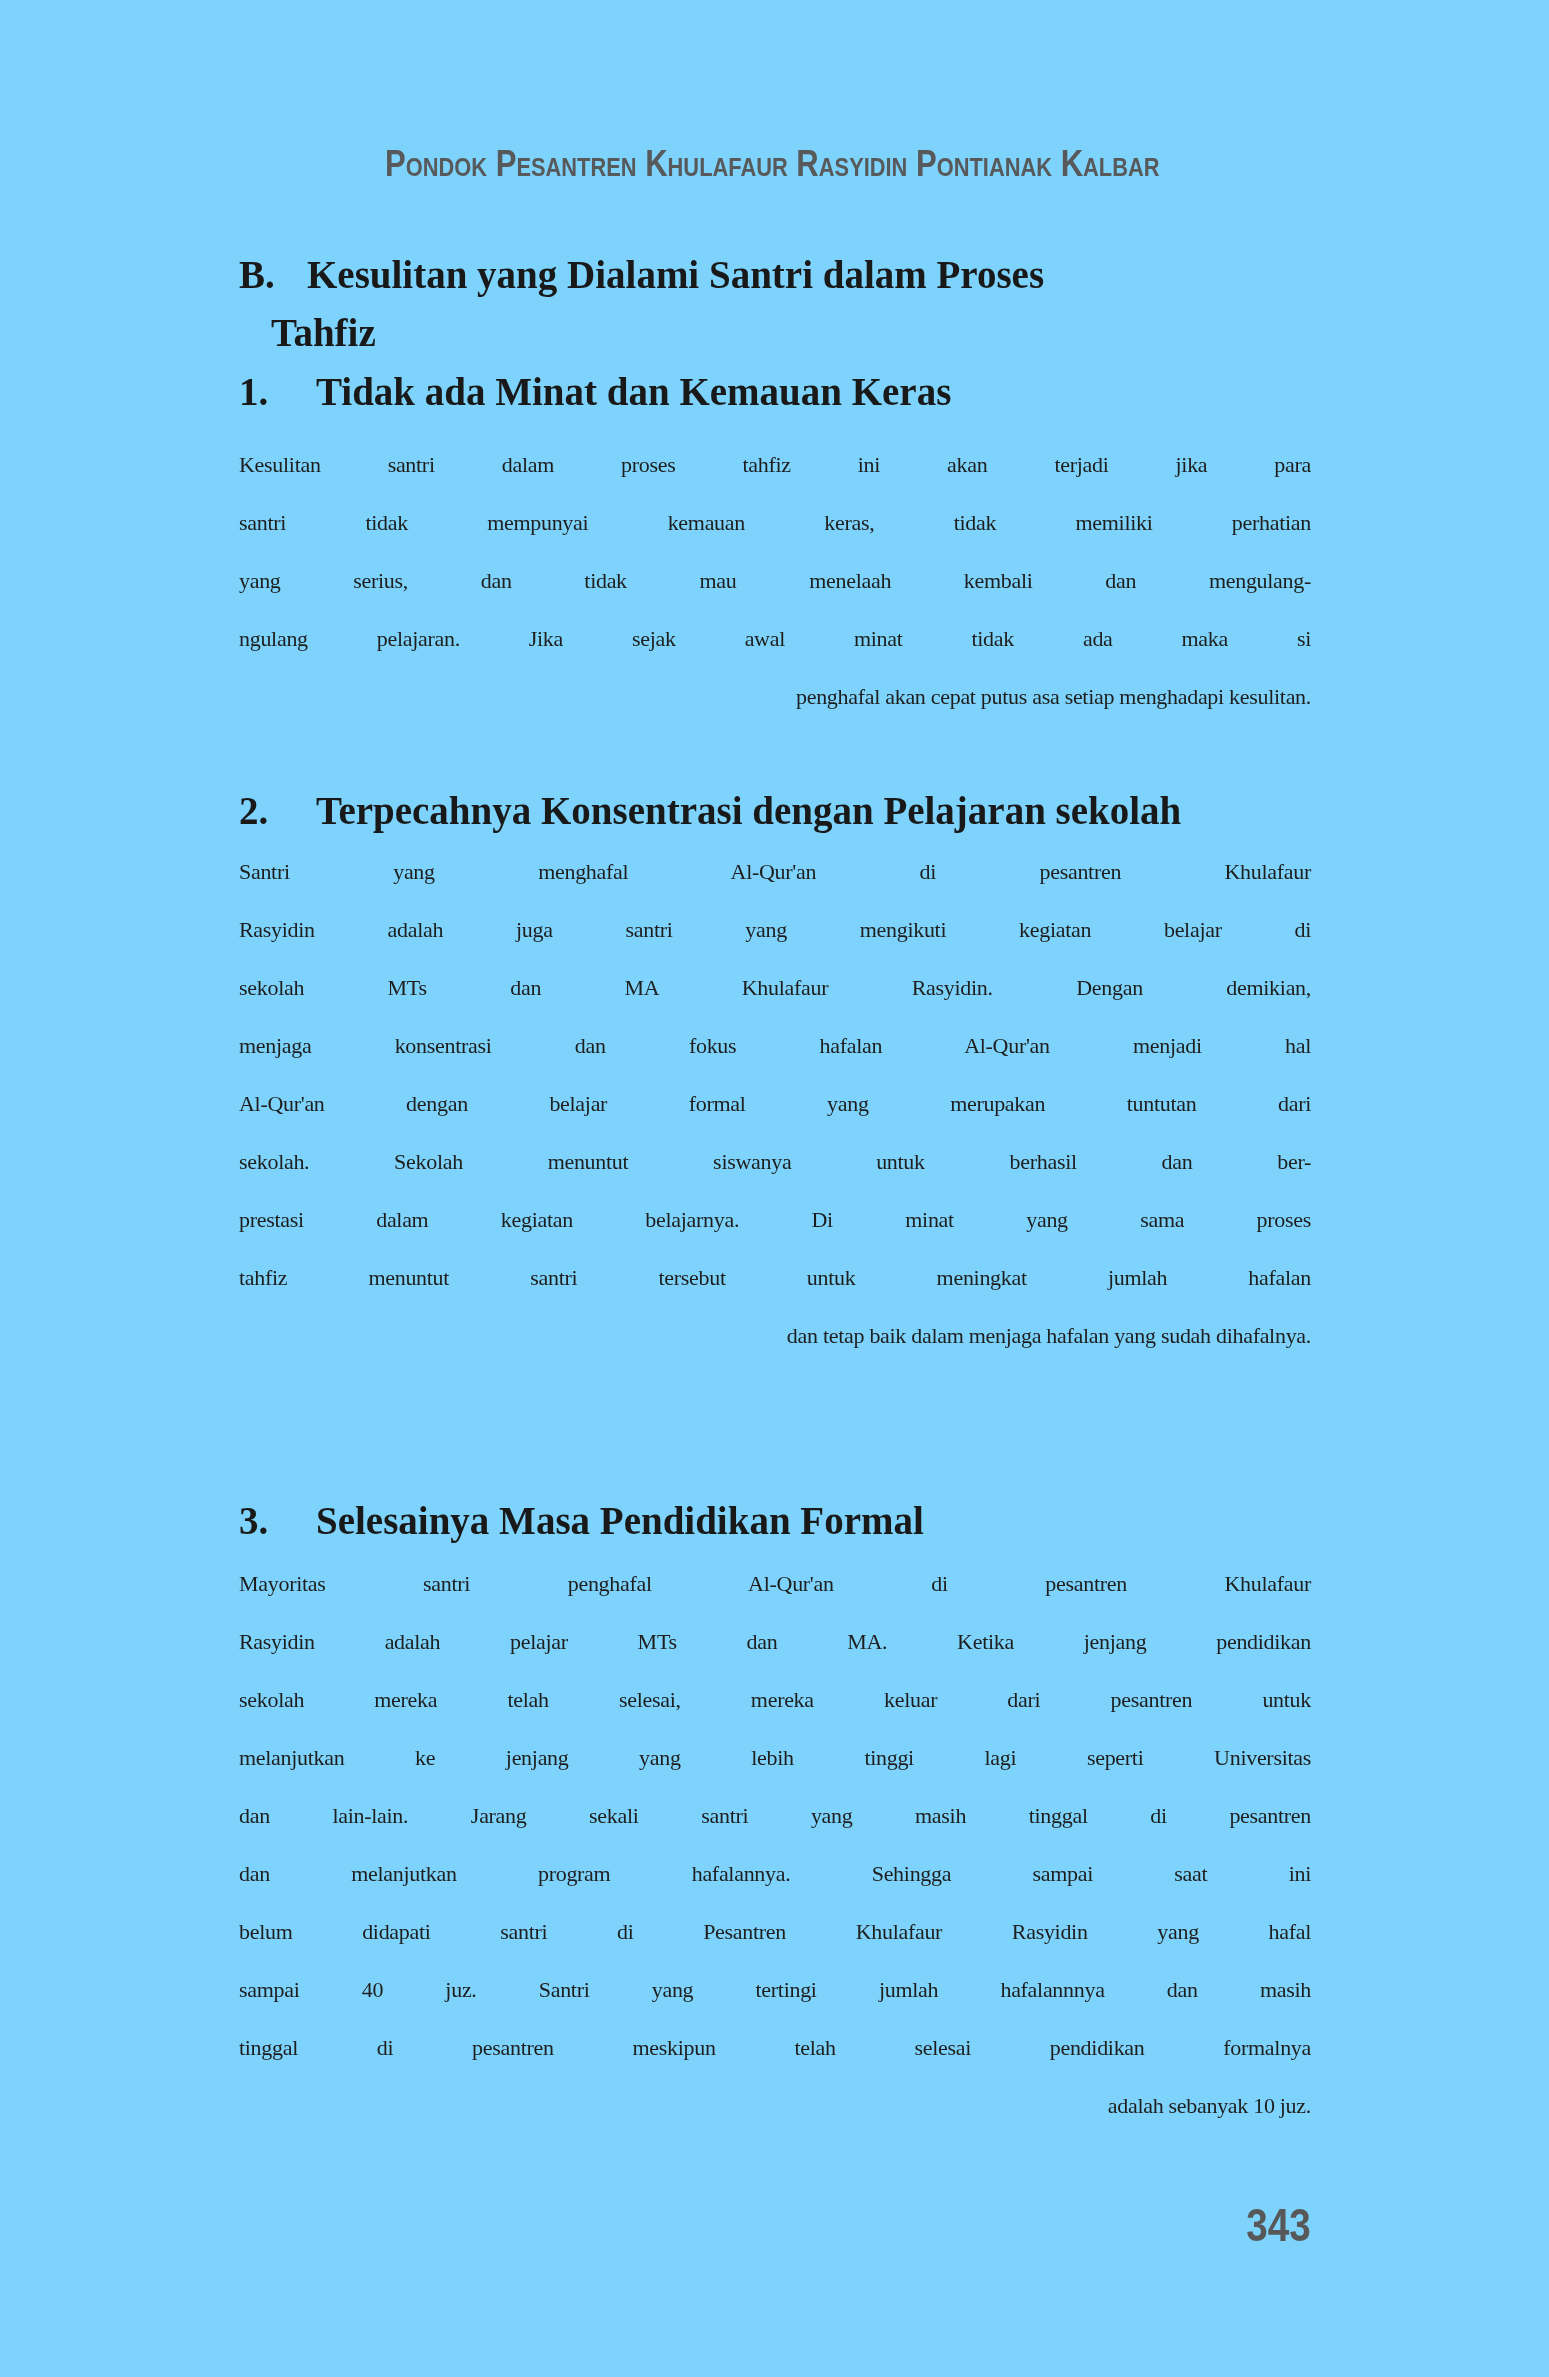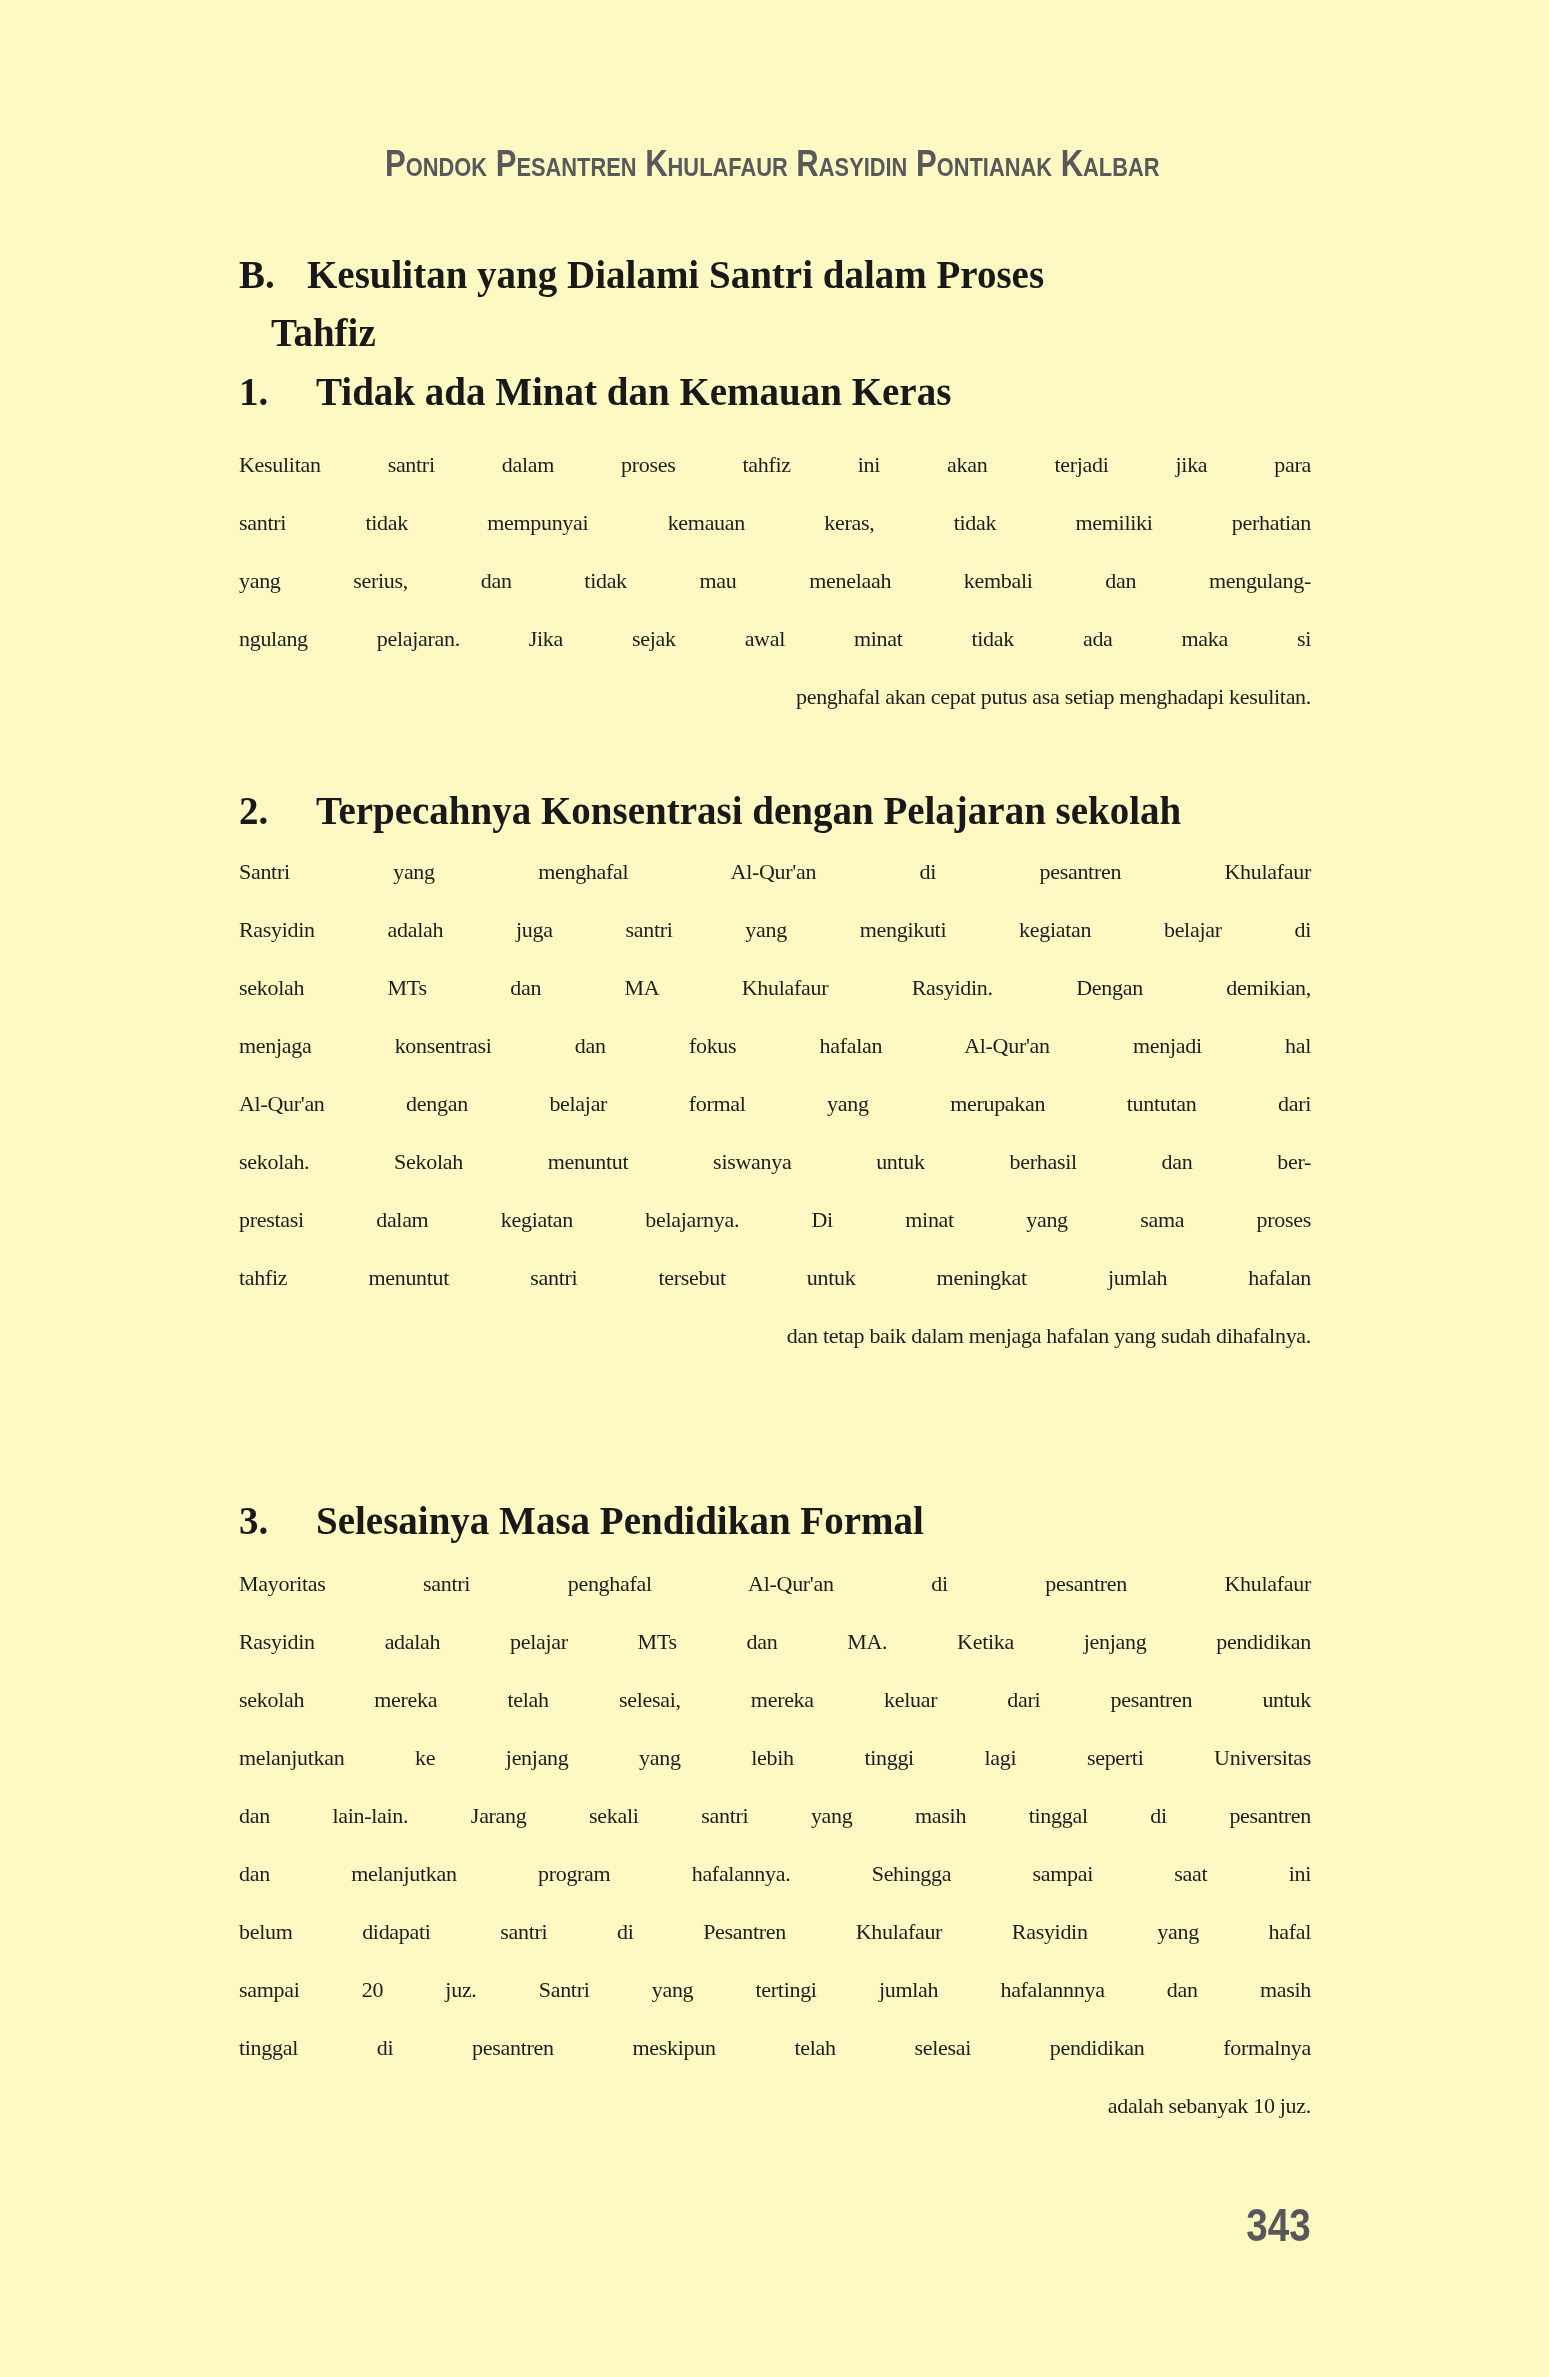--- a/index.html
+++ b/index.html
@@ -4,21 +4,21 @@
 <style>
   html, body {
     margin: 0;
     padding: 0;
     background: #e8e8e8;
   }
   .page {
     position: relative;
     width: 1549px;
     height: 2377px;
-    background: #fef9c3;
+    background: #7dd3fc;
     font-family: "Liberation Serif", serif;
     color: #1e1e1e;
     overflow: hidden;
   }
   .running-header {
     position: absolute;
     left: 385px;
     top: 143px;
     font-family: "Liberation Sans", sans-serif;
     font-weight: 700;
@@ -137,21 +137,21 @@
   </div>
 
   <div class="para para3">
       <div class="line jl">Mayoritas santri penghafal Al-Qur'an di pesantren Khulafaur</div>
       <div class="line jl">Rasyidin adalah pelajar MTs dan MA. Ketika jenjang pendidikan</div>
       <div class="line jl">sekolah mereka telah selesai, mereka keluar dari pesantren untuk</div>
       <div class="line jl">melanjutkan ke jenjang yang lebih tinggi lagi seperti Universitas</div>
       <div class="line jl">dan lain-lain. Jarang sekali santri yang masih tinggal di pesantren</div>
       <div class="line jl">dan melanjutkan program hafalannya. Sehingga sampai saat ini</div>
       <div class="line jl">belum didapati santri di Pesantren Khulafaur Rasyidin yang hafal</div>
-      <div class="line jl">sampai 20 juz. Santri yang tertingi jumlah hafalannnya dan masih</div>
+      <div class="line jl">sampai 40 juz. Santri yang tertingi jumlah hafalannnya dan masih</div>
       <div class="line jl">tinggal di pesantren meskipun telah selesai pendidikan formalnya</div>
       <div class="line ll">adalah sebanyak 10 juz.</div>
     </div>
 
   <div class="page-number">343</div>
 
 </div>
 
 
 </body></html>

